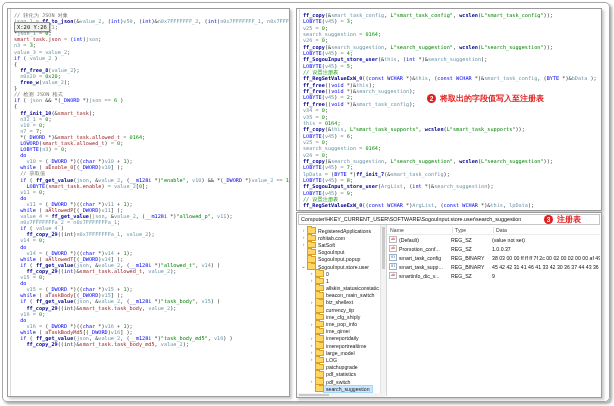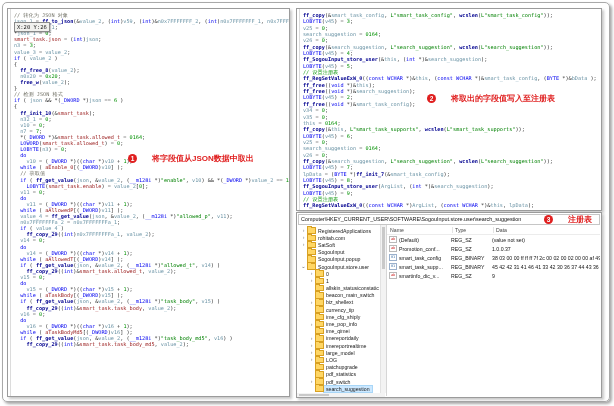--- a/index.html
+++ b/index.html
@@ -22,21 +22,21 @@
   .c-str{color:#008000;}
   .c-num{color:#009000;}
   .c-gl{color:#9c2121;}
   .c-var{color:#6a93a5;}
   .c-def{color:#2e2e2e;}
   #leftPanel .c-com{color:#75756a;}
   #rightPanel .c-com{color:#1fa01f;}
   .tooltip{position:absolute;left:6px;top:13px;background:#f1f1ee;border:1px solid #8a8a8a;
            font-family:"DejaVu Sans Mono",monospace;font-size:5.5px;line-height:7px;
            padding:0.5px 2px;color:#222;box-shadow:1px 1px 1px rgba(0,0,0,.2);z-index:5;}
-  .annotation{position:absolute;display:flex;align-items:center;gap:15px;color:#e01f1f;
+  .annotation{position:absolute;display:flex;align-items:center;gap:4px;color:#e01f1f;
               font-weight:bold;font-size:8px;white-space:nowrap;z-index:6;}
   .ann-num{width:9px;height:9px;border-radius:50%;background:#e01f1f;color:#fff;font-size:6.5px;
            line-height:9px;text-align:center;font-weight:bold;flex:none;}
   #ann1{left:120px;top:144px;}
   #ann2{left:130px;top:84px;}
   #ann3{left:247px;top:1px;}
   
   .regedit{position:absolute;left:296px;top:212px;width:304px;height:184px;background:#fff;
            border:1px solid #9b9b9b;box-shadow:1.5px 1.5px 2.5px rgba(0,0,0,.22);}
   .reg-address{position:absolute;left:1px;top:1px;right:1px;height:9px;border:1px solid #c6c6c6;
@@ -132,24 +132,20 @@
       <div class="code-line"><span class="c-def">  </span><span class="c-kw">if</span><span class="c-def"> ( </span><span class="c-fn">ff_get_value</span><span class="c-def">(</span><span class="c-var">json</span><span class="c-def">, &amp;</span><span class="c-var">value_2</span><span class="c-def">, (</span><span class="c-kw">__m128i</span><span class="c-def"> *)</span><span class="c-str">"task_body"</span><span class="c-def">, </span><span class="c-var">v15</span><span class="c-def">) )</span></div>
       <div class="code-line"><span class="c-def">    </span><span class="c-fn">ff_copy_29</span><span class="c-def">((</span><span class="c-kw">int</span><span class="c-def">)&amp;</span><span class="c-gl">smart_task.task_body</span><span class="c-def">, </span><span class="c-var">value_2</span><span class="c-def">);</span></div>
       <div class="code-line"><span class="c-def">  </span><span class="c-var">v16</span><span class="c-def"> = </span><span class="c-num">0</span><span class="c-def">;</span></div>
       <div class="code-line"><span class="c-def">  </span><span class="c-kw">do</span></div>
       <div class="code-line"><span class="c-def">    </span><span class="c-var">v16</span><span class="c-def"> = (</span><span class="c-kw">_DWORD</span><span class="c-def"> *)((</span><span class="c-kw">char</span><span class="c-def"> *)</span><span class="c-var">v16</span><span class="c-def"> + </span><span class="c-num">1</span><span class="c-def">);</span></div>
       <div class="code-line"><span class="c-def">  </span><span class="c-kw">while</span><span class="c-def"> ( </span><span class="c-gl">aTaskBodyMd5</span><span class="c-def">[(</span><span class="c-kw">_DWORD</span><span class="c-def">)</span><span class="c-var">v16</span><span class="c-def">] );</span></div>
       <div class="code-line"><span class="c-def">  </span><span class="c-kw">if</span><span class="c-def"> ( </span><span class="c-fn">ff_get_value</span><span class="c-def">(</span><span class="c-var">json</span><span class="c-def">, &amp;</span><span class="c-var">value_2</span><span class="c-def">, (</span><span class="c-kw">__m128i</span><span class="c-def"> *)</span><span class="c-str">"task_body_md5"</span><span class="c-def">, </span><span class="c-var">v16</span><span class="c-def">) )</span></div>
       <div class="code-line"><span class="c-def">    </span><span class="c-fn">ff_copy_29</span><span class="c-def">((</span><span class="c-kw">int</span><span class="c-def">)&amp;</span><span class="c-gl">smart_task.task_body_md5</span><span class="c-def">, </span><span class="c-var">value_2</span><span class="c-def">);</span></div>
     </div>
   <div class="tooltip">X:20 Y:26</div>
-  <div class="annotation" id="ann1">
-    <span class="ann-num">1</span>
-    <span class="ann-text">将字段值从JSON数据中取出</span>
-  </div>
 </div>
 
 <div class="panel" id="rightPanel">
   <div class="gutter"></div>
   <div class="code" id="rightCode">
       <div class="code-line"><span class="c-fn">ff_copy</span><span class="c-def">(&amp;</span><span class="c-var">smart_task_config</span><span class="c-def">, </span><span class="c-str">L"smart_task_config"</span><span class="c-def">, </span><span class="c-fn">wcslen</span><span class="c-def">(</span><span class="c-str">L"smart_task_config"</span><span class="c-def">));</span></div>
       <div class="code-line"><span class="c-kw">LOBYTE</span><span class="c-def">(</span><span class="c-var">v45</span><span class="c-def">) = </span><span class="c-num">3</span><span class="c-def">;</span></div>
       <div class="code-line"><span class="c-var">v25</span><span class="c-def"> = </span><span class="c-num">0</span><span class="c-def">;</span></div>
       <div class="code-line"><span class="c-var">search_suggestion</span><span class="c-def"> = </span><span class="c-num">0164</span><span class="c-def">;</span></div>
       <div class="code-line"><span class="c-var">v26</span><span class="c-def"> = </span><span class="c-num">0</span><span class="c-def">;</span></div>

